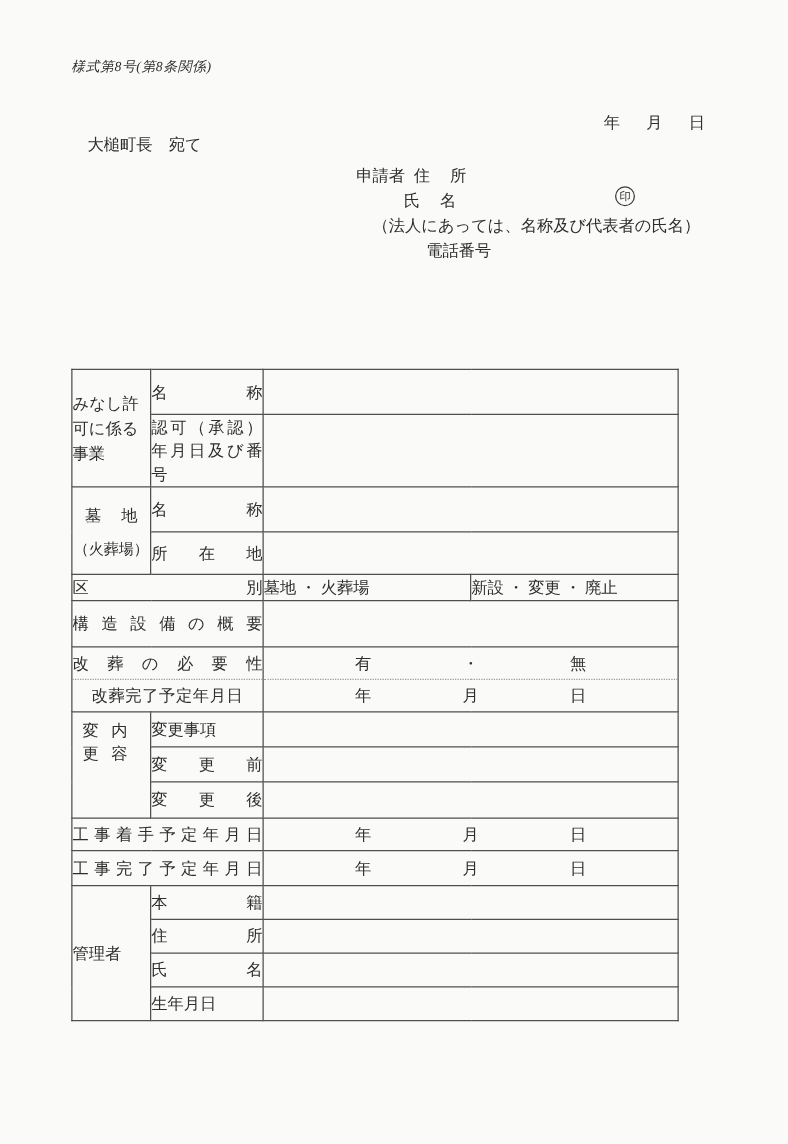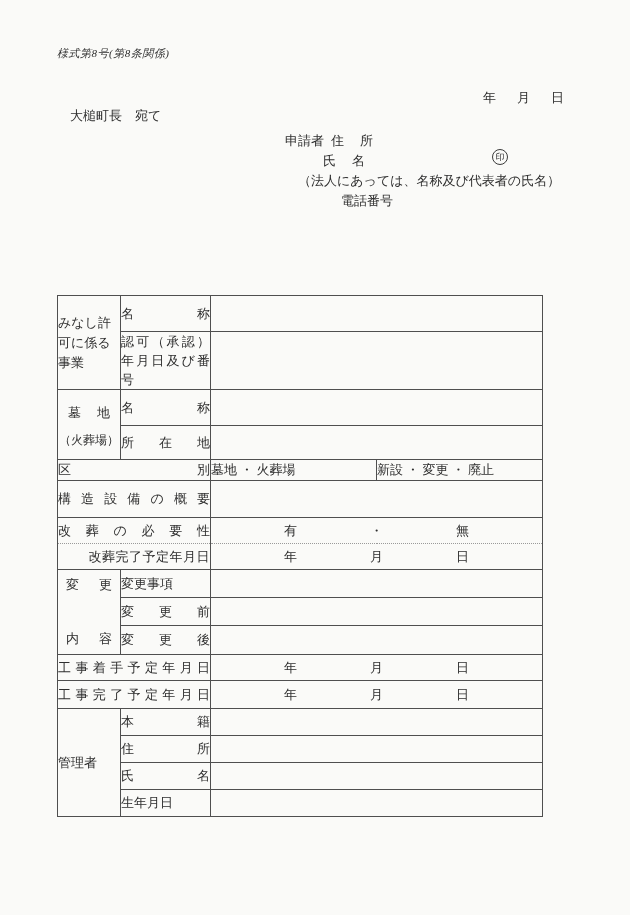--- a/index.html
+++ b/index.html
@@ -40,26 +40,26 @@
     border-collapse:collapse;table-layout:fixed;}
   table.form td{border:1px solid #4f4f4f;font-size:13px;padding:0;
     vertical-align:middle;overflow:hidden;}
   .colA{width:63px;} .colB{width:90px;} .colC{width:166px;} .colD{width:166px;}
 
   .wrapcell{padding:2px 3px 2px 7px;line-height:20px;font-size:12.5px;letter-spacing:0;}
   .approval{font-size:12px;line-height:19px;padding:0 3px;text-align:justify;}
   .j2pad{text-align:justify;text-align-last:justify;padding:0 19px;margin-left:48px;}
   .j3pad{text-align:justify;text-align-last:justify;padding:0 17px;}
   .jwide{text-align:justify;text-align-last:justify;padding:0 9px;}
-  .leftpad{padding-left:10px;text-align:right;letter-spacing:.5px;}
+  .leftpad{padding-left:10px;text-align:center;letter-spacing:.5px;}
   .center{text-align:left;}
   .groupstack{text-align:center;line-height:30px;}
   .groupstack .jline{display:block;width:42px;margin:0 auto;text-align:justify;text-align-last:justify;}
-  .groupstack .paren{display:block;font-size:12px;line-height:24px;}
-  .vsplit{display:flex;flex-direction:column;justify-content:space-between;height:72px;padding:6px 8px;}
+  .groupstack .paren{display:block;font-size:12px;line-height:24px;font-family:Liberation Mono, monospace;}
+  .vsplit{display:flex;flex-direction:row;justify-content:space-between;height:72px;padding:6px 8px;}
   .vsplit span{display:block;text-align:justify;text-align-last:justify;}
   .evenly{display:flex;justify-content:space-evenly;align-items:center;width:100%;}
   .dotb{border-bottom:1px dotted #9a9a9a !important;}
   .dott{border-top:1px dotted #9a9a9a !important;}
 </style>
 </head>
 <body>
 
 <div class="page">
 

